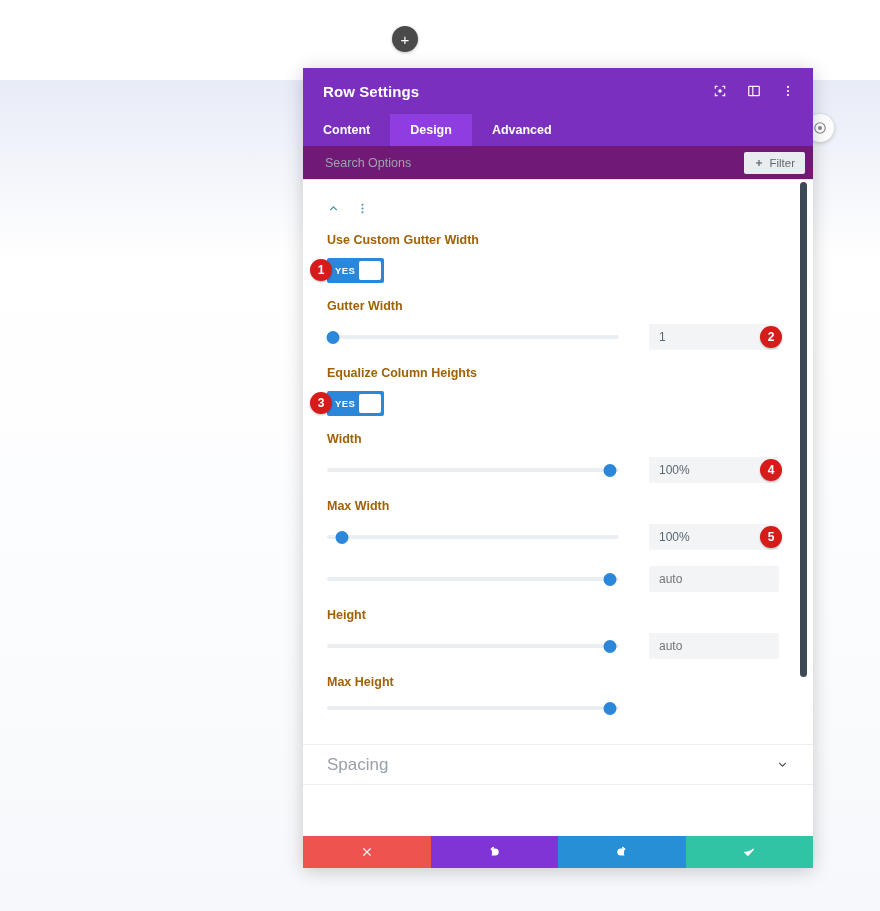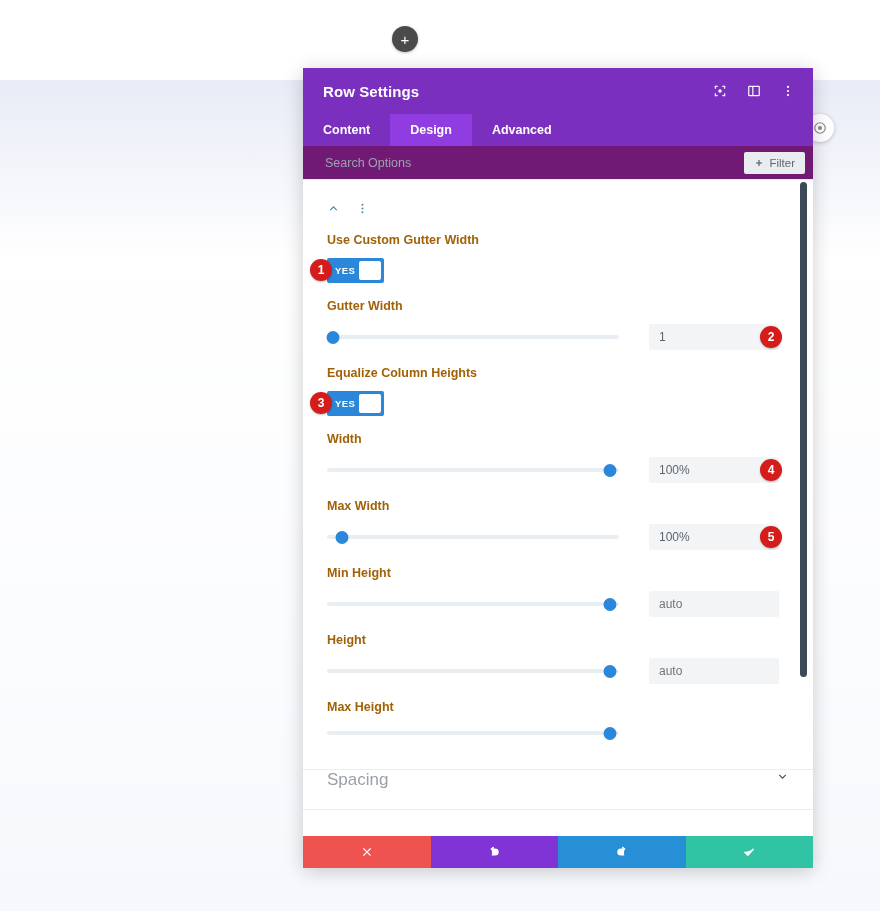--- a/index.html
+++ b/index.html
@@ -268,21 +268,21 @@
     font-weight: bold;
     display: flex; align-items: center; justify-content: center;
     box-shadow: 0 1px 2px rgba(0,0,0,.25);
     z-index: 6;
   }
 
   
   .collapsed-section {
     height: 40px;
     border-top: 1px solid #ededed;
-    display: flex; 
+    display: flex; align-items: center;
     padding: 0 24px;
     cursor: pointer;
   }
   .collapsed-title {
     flex: 1;
     font-size: 17px;
     color: #9aa0a6;
   }
   .collapsed-section svg { width: 13px; height: 13px; }
 
@@ -440,21 +440,20 @@
             <div class="slider">
               <div class="slider-track"></div>
               <div class="slider-handle" style="left:5%;"></div>
             </div>
             <input class="value-box" type="text" value="100%" style="">
             <div class="badge" style="right:7px; top:2px;">5</div>
           </div>
         </div>
 
         <div class="field">
-          <div class="field-label">Min Height</div>
           <div class="slider-row">
             <div class="slider">
               <div class="slider-track"></div>
               <div class="slider-handle" style="left:97%;"></div>
             </div>
             <input class="value-box placeholder-style" type="text" placeholder="auto" style="">
           </div>
         </div>
 
         <div class="field">

